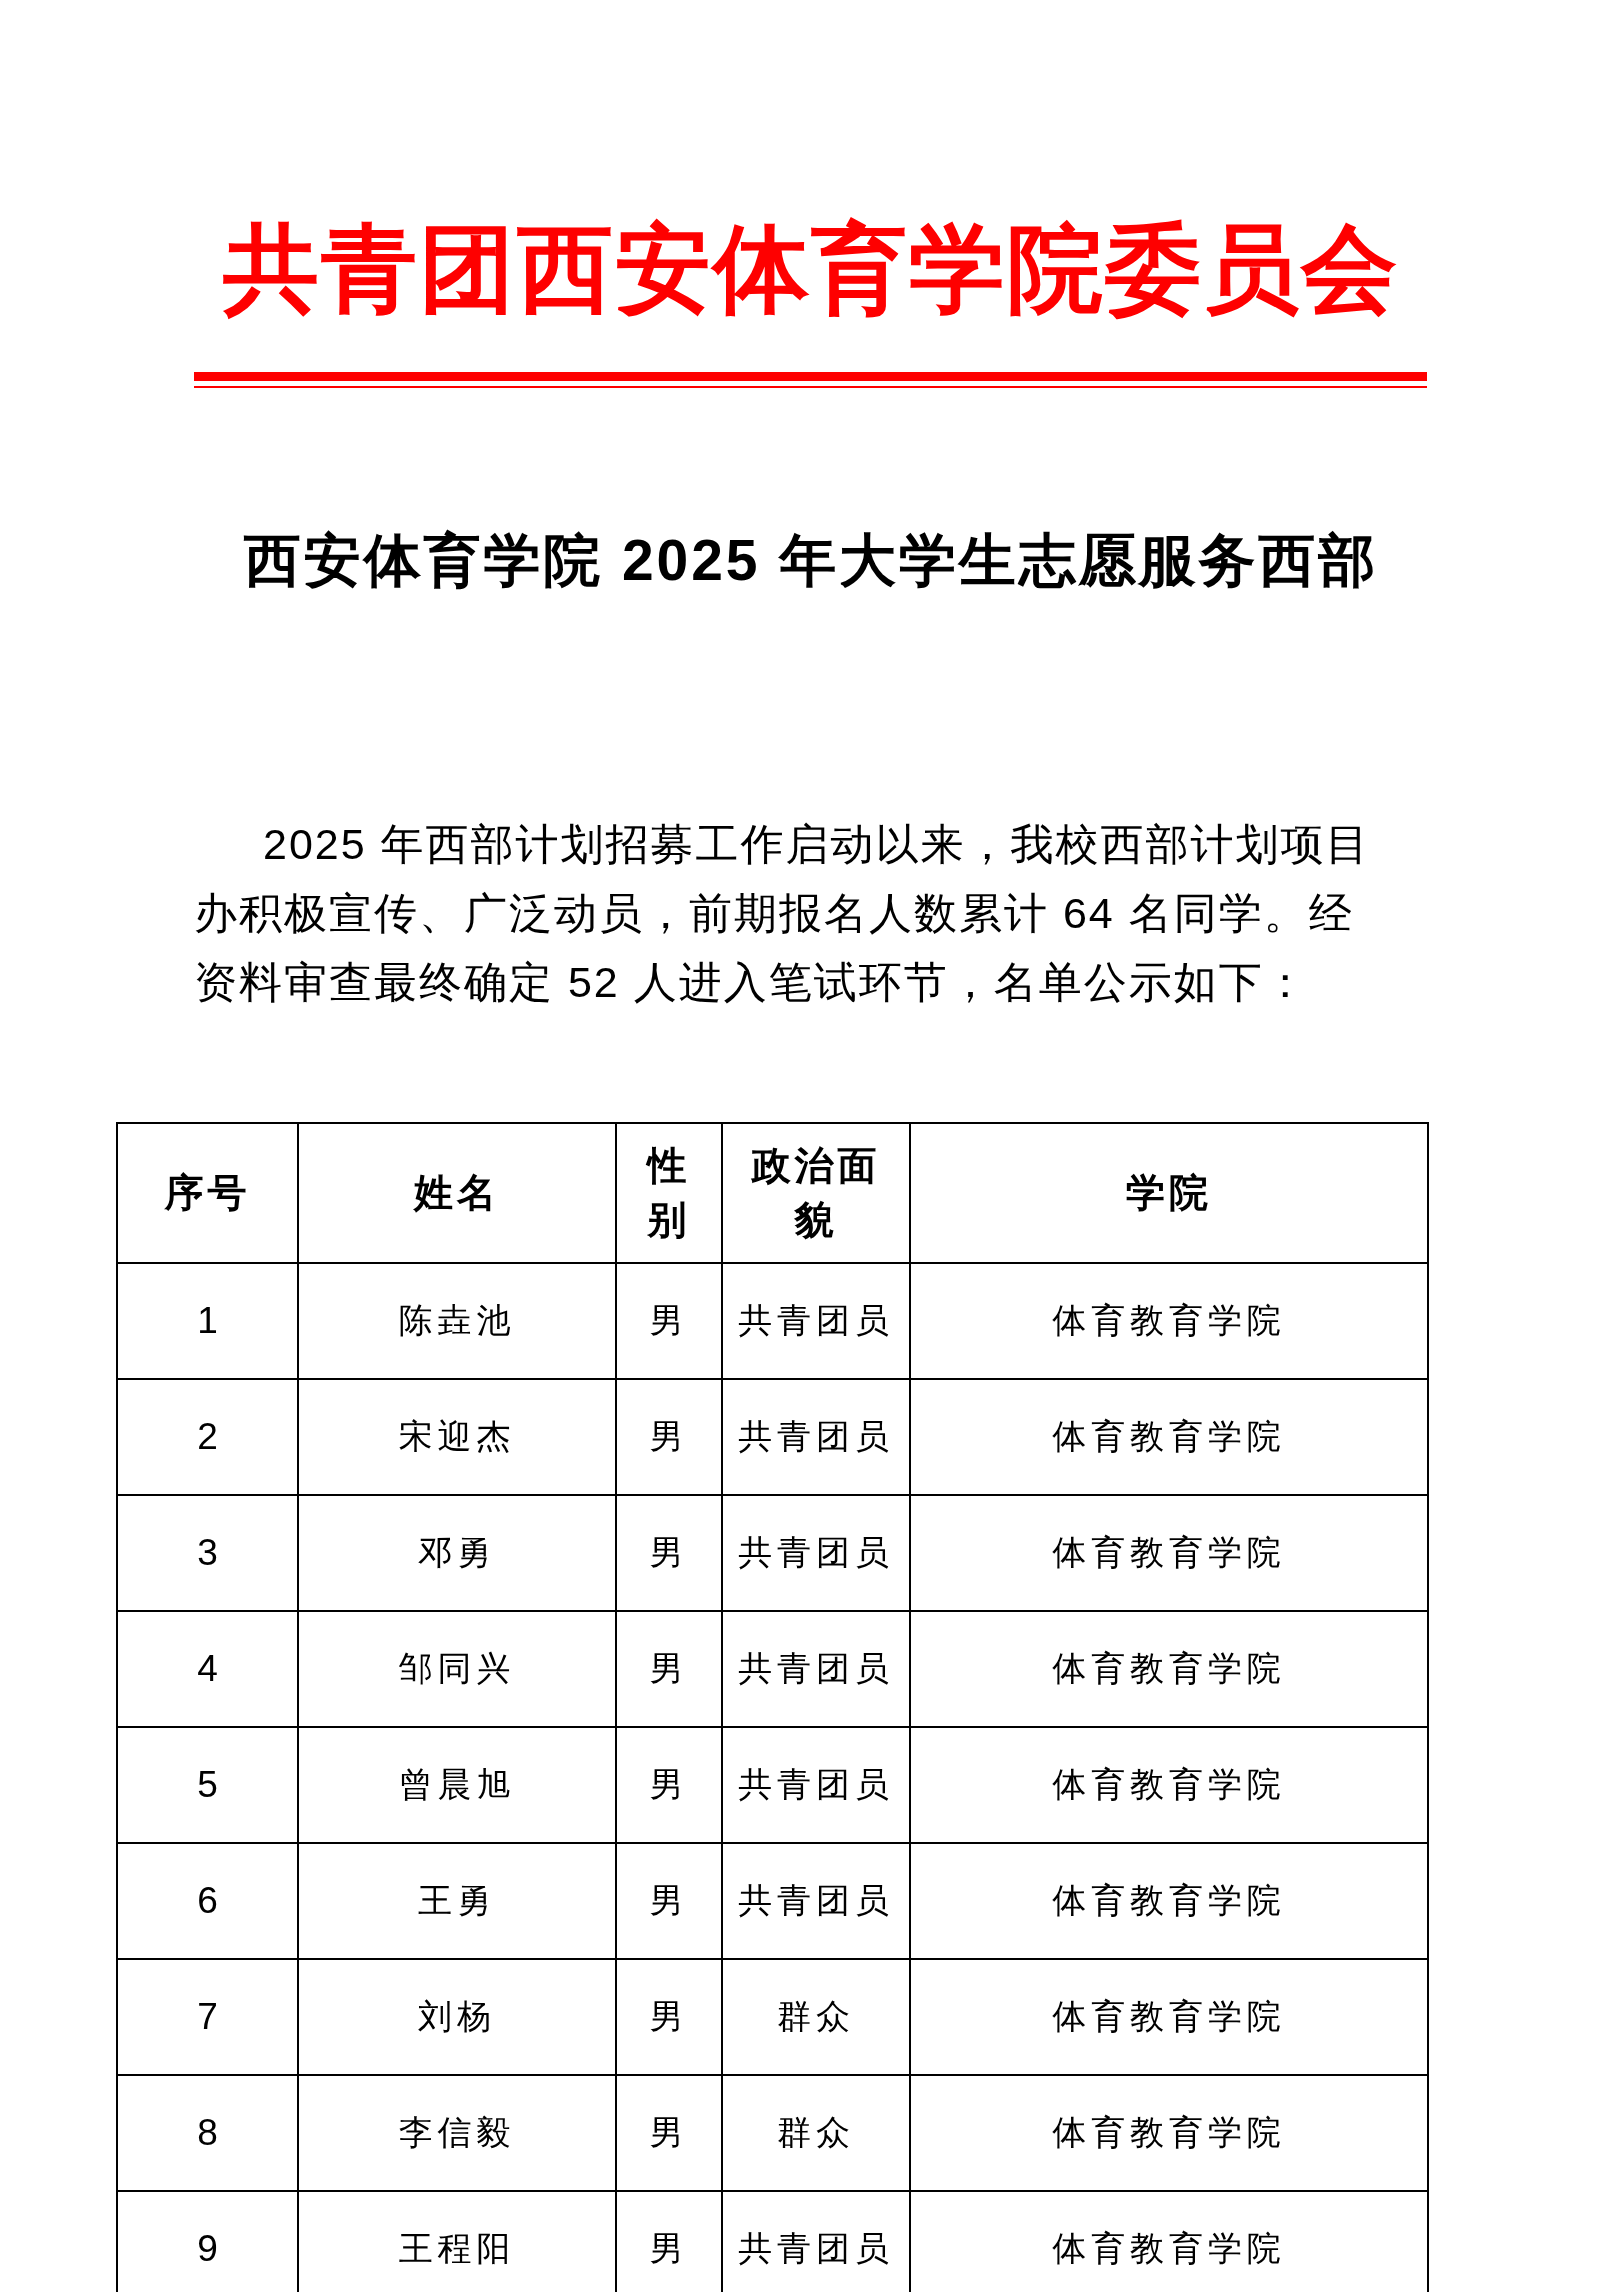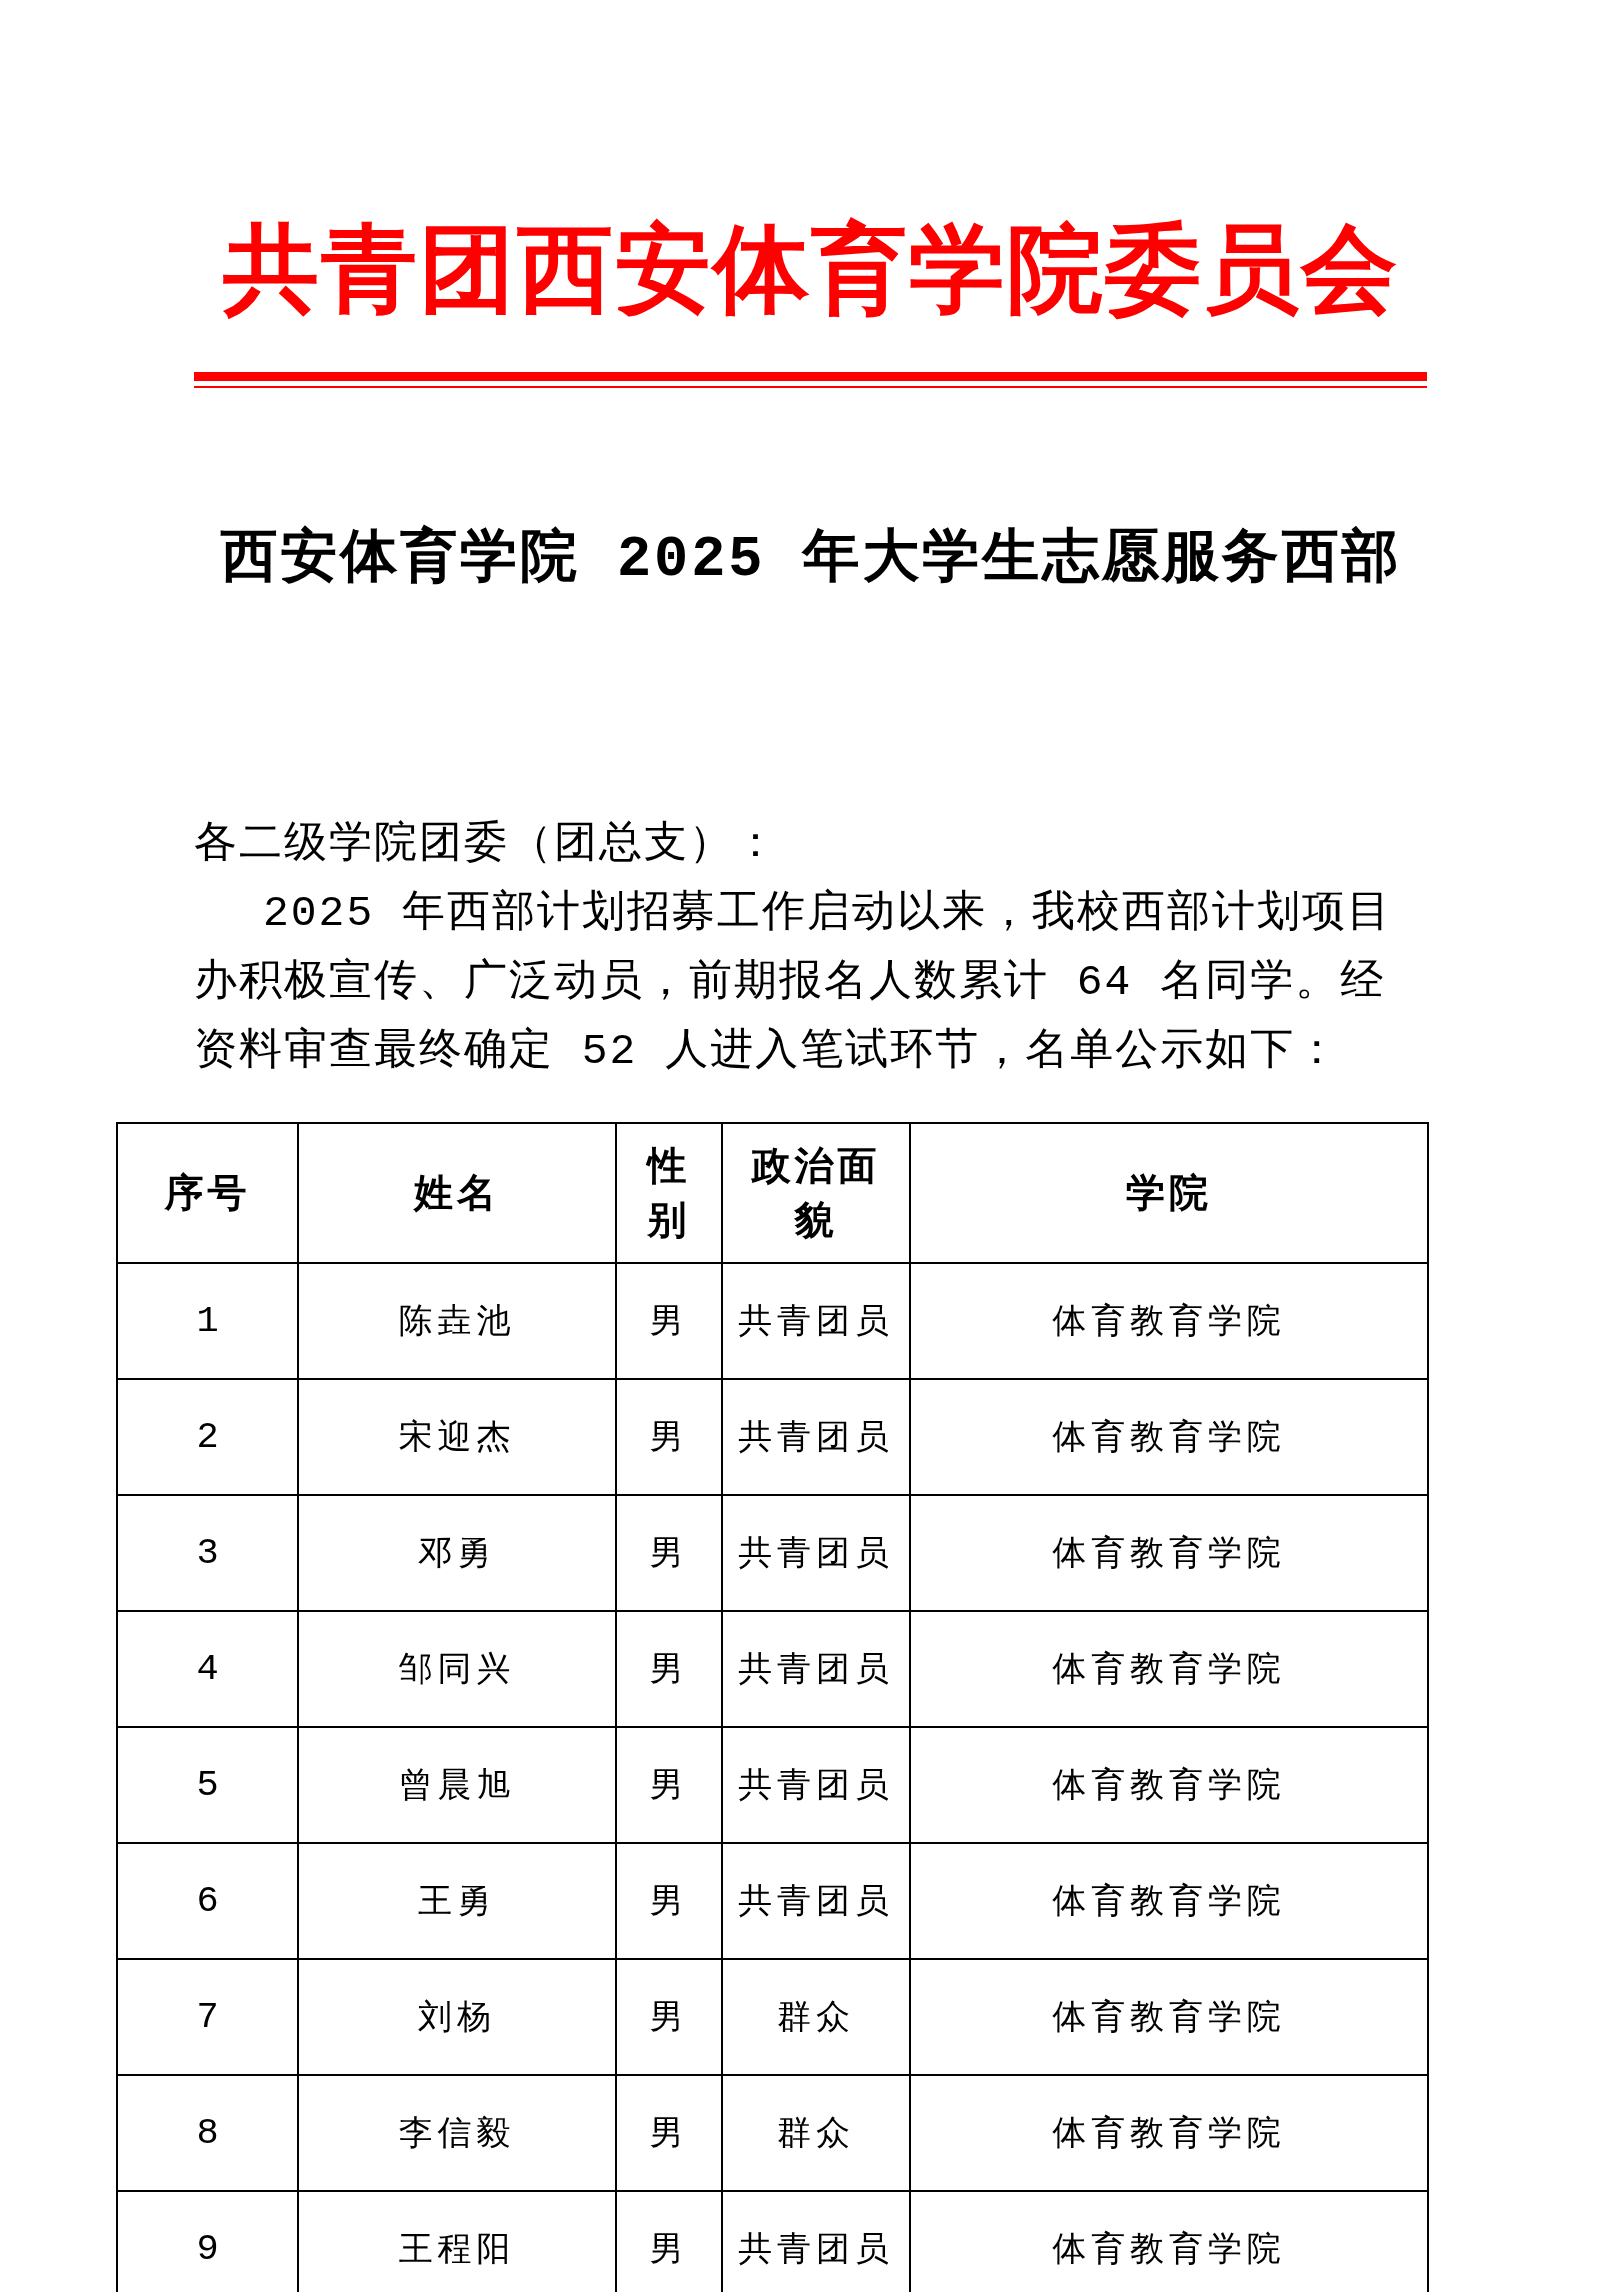--- a/index.html
+++ b/index.html
@@ -1,21 +1,21 @@
 <!DOCTYPE html>
 <html><head>
 <meta charset="utf-8">
 <style>
   html,body { margin:0; padding:0; background:#e8e8e8; }
   .page {
     position:relative;
     width:1621px; height:2293px;
     margin:0 auto;
     background:#ffffff;
-    font-family:Liberation Mono, monospace;
+    font-family:Liberation Sans, sans-serif;
     color:#000;
     overflow:hidden;
   }
   .org-title {
     position:absolute; top:206px; left:116px; width:1390px;
     text-align:center;
     font-size:96px; font-weight:700;
     color:#fe0000;
     letter-spacing:2px;
     white-space:nowrap;
@@ -77,21 +77,20 @@
 
   <div class="org-title">共青团西安体育学院委员会</div>
 
   <div class="red-rule"></div>
 
   <div class="doc-title">
     <div>西安体育学院 2025 年大学生志愿服务西部</div>
   </div>
 
   <div class="body-text">
-    <div class="body-line">各二级学院团委（团总支）：</div>
     <div class="body-line indent">2025 年西部计划招募工作启动以来，我校西部计划项目</div>
     <div class="body-line">办积极宣传、广泛动员，前期报名人数累计 64 名同学。经</div>
     <div class="body-line">资料审查最终确定 52 人进入笔试环节，名单公示如下：</div>
   </div>
 
   <table class="roster">
     <colgroup>
       <col style="width:181px">
       <col style="width:318px">
       <col style="width:106px">

